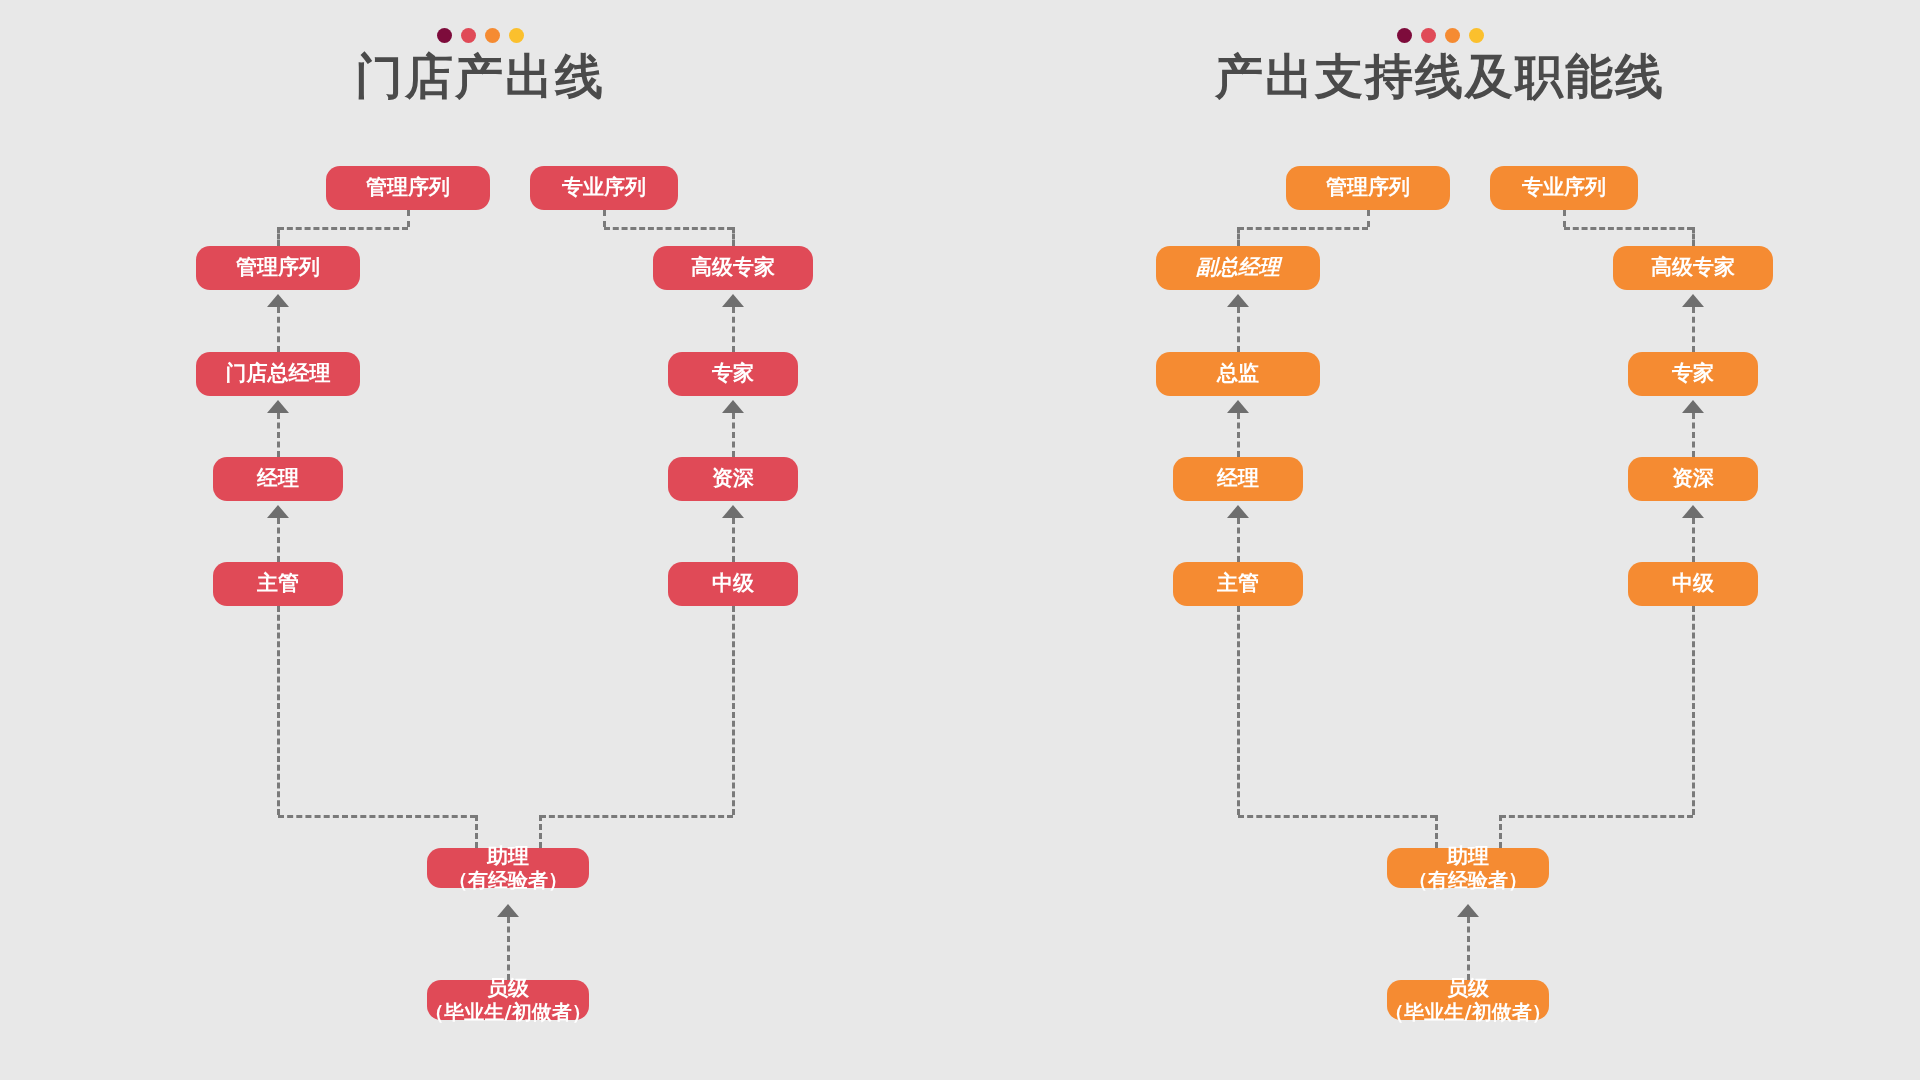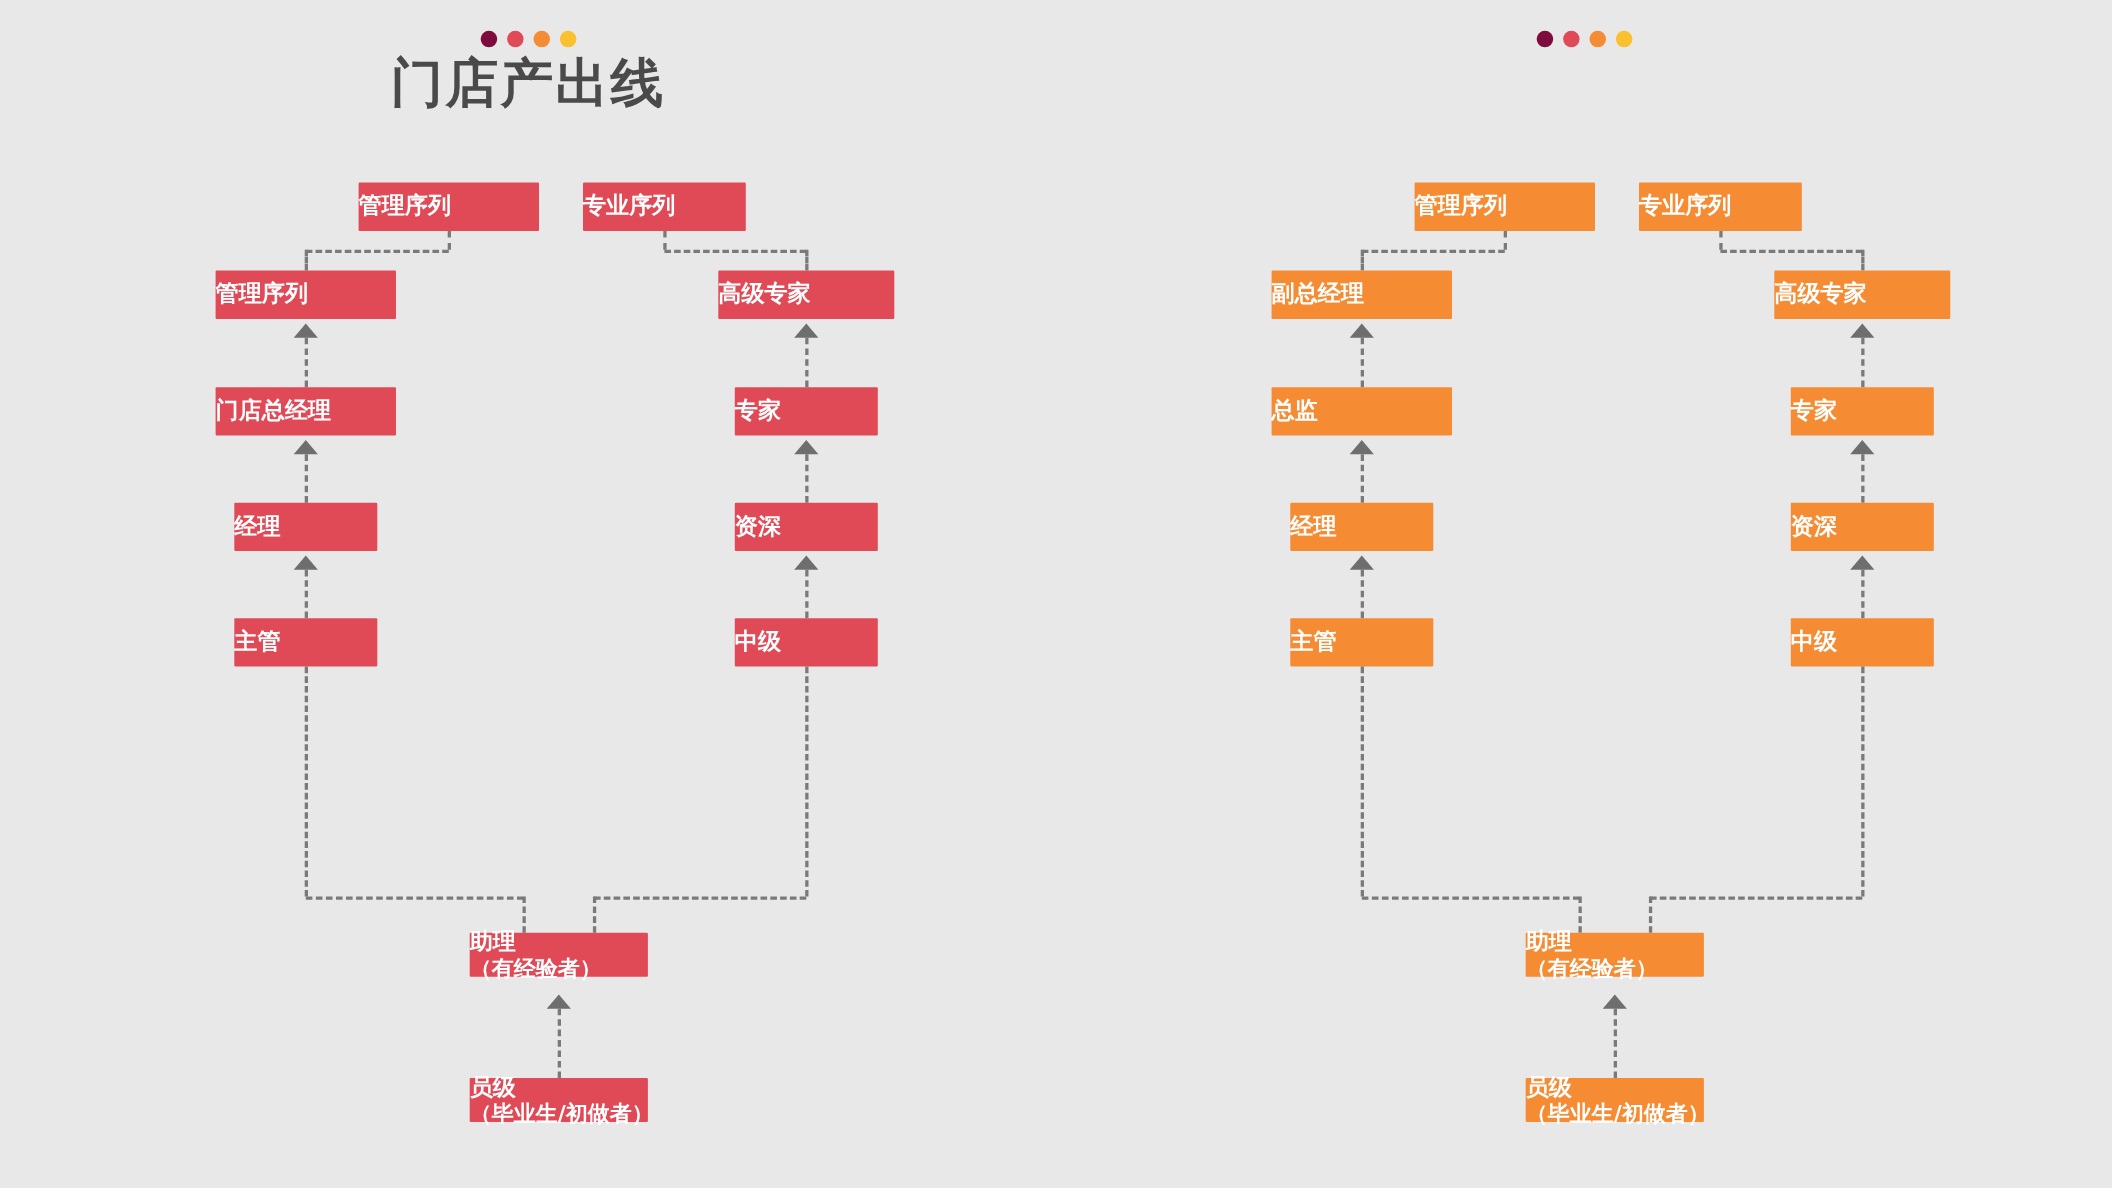--- a/index.html
+++ b/index.html
@@ -55,26 +55,26 @@
     font-weight: bold;
     color: #4A4A4A;
     letter-spacing: 2px;
     line-height: 1.25;
     white-space: nowrap;
   }
 
   
   .node {
     position: absolute;
-    border-radius: 1px;
+    border-radius: 14px;
     color: #FFFFFF;
     font-weight: bold;
     display: flex;
     flex-direction: column;
-    align-items: flex-start;
+    align-items: center;
     justify-content: center;
     text-align: center;
     line-height: 1.12;
     white-space: nowrap;
   }
   .node .l1 { font-size: 21px; }
   .node .l2 { font-size: 20px; margin-top: 1px; }
 
   .node-head  { height: 44px; font-size: 21px; }
   .node-rung  { height: 44px; font-size: 21px; }
@@ -177,33 +177,34 @@
       <div class="arrowhead" style="left: 497px; top: 904px;"></div>
       <div class="vline" style="left: 507px; top: 917px; height: 63px;"></div>
     </div>
     <div class="group group-right">
       <div class="dots">
         <div class="dot" style="background: rgb(125, 11, 59);"></div>
         <div class="dot" style="background: rgb(224, 74, 87);"></div>
         <div class="dot" style="background: rgb(245, 139, 50);"></div>
         <div class="dot" style="background: rgb(251, 192, 45);"></div>
       </div>
+      <div class="title">产出支持线及职能线</div>
       <div class="node node-head" style="left: 326px; top: 166px; width: 164px; background: rgb(245, 139, 50);">
         <span class="l1">管理序列</span>
       </div>
       <div class="node node-head" style="left: 530px; top: 166px; width: 148px; background: rgb(245, 139, 50);">
         <span class="l1">专业序列</span>
       </div>
       <div class="vline" style="left: 407px; top: 210px; height: 17px;"></div>
       <div class="hline" style="left: 278px; top: 227px; width: 130px;"></div>
       <div class="vline" style="left: 277px; top: 227px; height: 19px;"></div>
       <div class="vline" style="left: 603px; top: 210px; height: 17px;"></div>
       <div class="hline" style="left: 604px; top: 227px; width: 129px;"></div>
       <div class="vline" style="left: 732px; top: 227px; height: 19px;"></div>
-      <div class="node node-rung" style="left: 196px; top: 246px; width: 164px; background: rgb(245, 139, 50);">
+      <div class="node node-rung" style="left: 196px; top: 246px; width: 164px; background: rgb(245, 139, 50); font-style: italic;">
         <span class="l1">副总经理</span>
       </div>
       <div class="arrowhead" style="left: 267px; top: 294px;"></div>
       <div class="vline" style="left: 277px; top: 307px; height: 45px;"></div>
       <div class="node node-rung" style="left: 196px; top: 352px; width: 164px; background: rgb(245, 139, 50);">
         <span class="l1">总监</span>
       </div>
       <div class="arrowhead" style="left: 267px; top: 400px;"></div>
       <div class="vline" style="left: 277px; top: 413px; height: 44px;"></div>
       <div class="node node-rung" style="left: 213px; top: 457px; width: 130px; background: rgb(245, 139, 50);">

